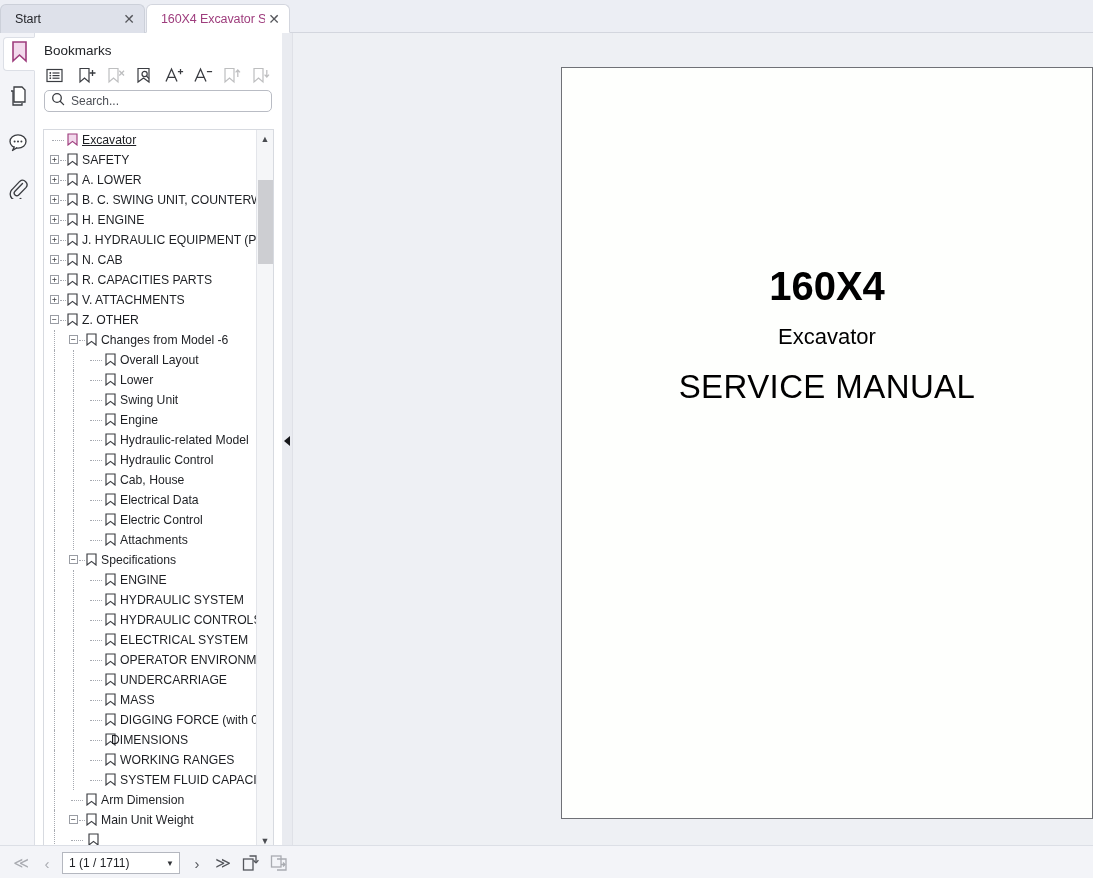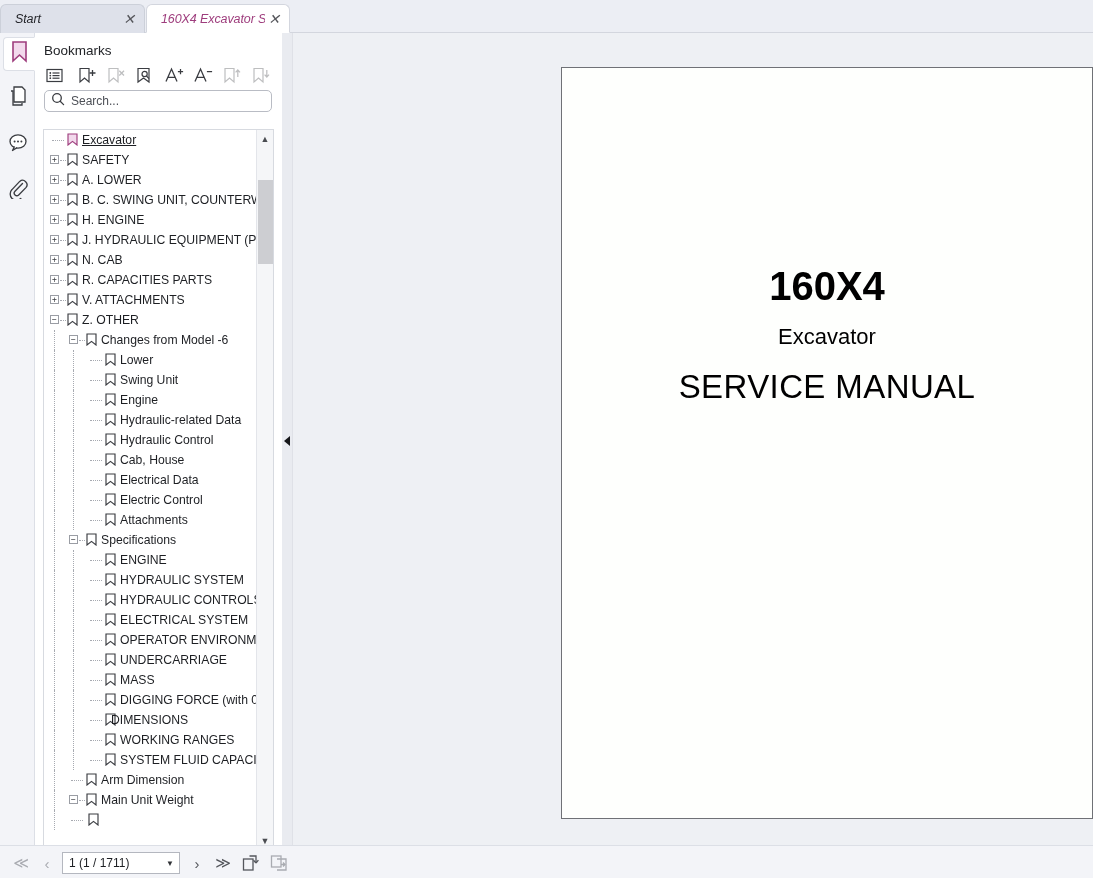--- a/index.html
+++ b/index.html
@@ -10,21 +10,20 @@
     font-family: "Liberation Sans", sans-serif;
     background: #ffffff;
   }
 
   
   #tabbar {
     position: absolute; top: 0; left: 0;
     width: 1093px; height: 33px;
     background: #eceef4;
     border-bottom: 1px solid #d3d6de;
-    font-style: italic;
   }
   .tab {
     position: absolute; top: 4px; height: 29px;
     display: flex; align-items: center;
     padding: 0 6px 0 14px;
     border-top-left-radius: 6px; border-top-right-radius: 6px;
     font-size: 12.5px;
     cursor: default;
   }
   .tab.inactive {
@@ -477,20 +476,29 @@
             </svg></span>
           <span class="label" style="left:57px">Changes from Model -6</span>
         </div>
         <div class="node" style="top: 0px;">
           <div class="vdots" style="left:10px;top:0;height:20px"></div>
           <div class="vdots" style="left:29px;top:0;height:20px"></div>
           <div class="dots" style="left:46px;top:10px;width:12px"></div>
           <span class="bmicon" style="left:61px;top:3px"><svg width="11" height="13" viewBox="0 0 11 13">
               <path d="M1 1 H10 V12 L5.5 8.4 L1 12 Z" fill="#ffffff" stroke="#3a3c41" stroke-width="1.15"></path>
             </svg></span>
+          <span class="label" style="left:76px">Overall Layout</span>
+        </div>
+        <div class="node" style="top: 0px;">
+          <div class="vdots" style="left:10px;top:0;height:20px"></div>
+          <div class="vdots" style="left:29px;top:0;height:20px"></div>
+          <div class="dots" style="left:46px;top:10px;width:12px"></div>
+          <span class="bmicon" style="left:61px;top:3px"><svg width="11" height="13" viewBox="0 0 11 13">
+              <path d="M1 1 H10 V12 L5.5 8.4 L1 12 Z" fill="#ffffff" stroke="#3a3c41" stroke-width="1.15"></path>
+            </svg></span>
           <span class="label" style="left:76px">Lower</span>
         </div>
         <div class="node" style="top: 0px;">
           <div class="vdots" style="left:10px;top:0;height:20px"></div>
           <div class="vdots" style="left:29px;top:0;height:20px"></div>
           <div class="dots" style="left:46px;top:10px;width:12px"></div>
           <span class="bmicon" style="left:61px;top:3px"><svg width="11" height="13" viewBox="0 0 11 13">
               <path d="M1 1 H10 V12 L5.5 8.4 L1 12 Z" fill="#ffffff" stroke="#3a3c41" stroke-width="1.15"></path>
             </svg></span>
           <span class="label" style="left:76px">Swing Unit</span>
@@ -504,21 +512,21 @@
             </svg></span>
           <span class="label" style="left:76px">Engine</span>
         </div>
         <div class="node" style="top: 0px;">
           <div class="vdots" style="left:10px;top:0;height:20px"></div>
           <div class="vdots" style="left:29px;top:0;height:20px"></div>
           <div class="dots" style="left:46px;top:10px;width:12px"></div>
           <span class="bmicon" style="left:61px;top:3px"><svg width="11" height="13" viewBox="0 0 11 13">
               <path d="M1 1 H10 V12 L5.5 8.4 L1 12 Z" fill="#ffffff" stroke="#3a3c41" stroke-width="1.15"></path>
             </svg></span>
-          <span class="label" style="left:76px">Hydraulic-related Data</span>
+          <span class="label" style="left:76px">Hydraulic-related Model</span>
         </div>
         <div class="node" style="top: 0px;">
           <div class="vdots" style="left:10px;top:0;height:20px"></div>
           <div class="vdots" style="left:29px;top:0;height:20px"></div>
           <div class="dots" style="left:46px;top:10px;width:12px"></div>
           <span class="bmicon" style="left:61px;top:3px"><svg width="11" height="13" viewBox="0 0 11 13">
               <path d="M1 1 H10 V12 L5.5 8.4 L1 12 Z" fill="#ffffff" stroke="#3a3c41" stroke-width="1.15"></path>
             </svg></span>
           <span class="label" style="left:76px">Hydraulic Control</span>
         </div>

